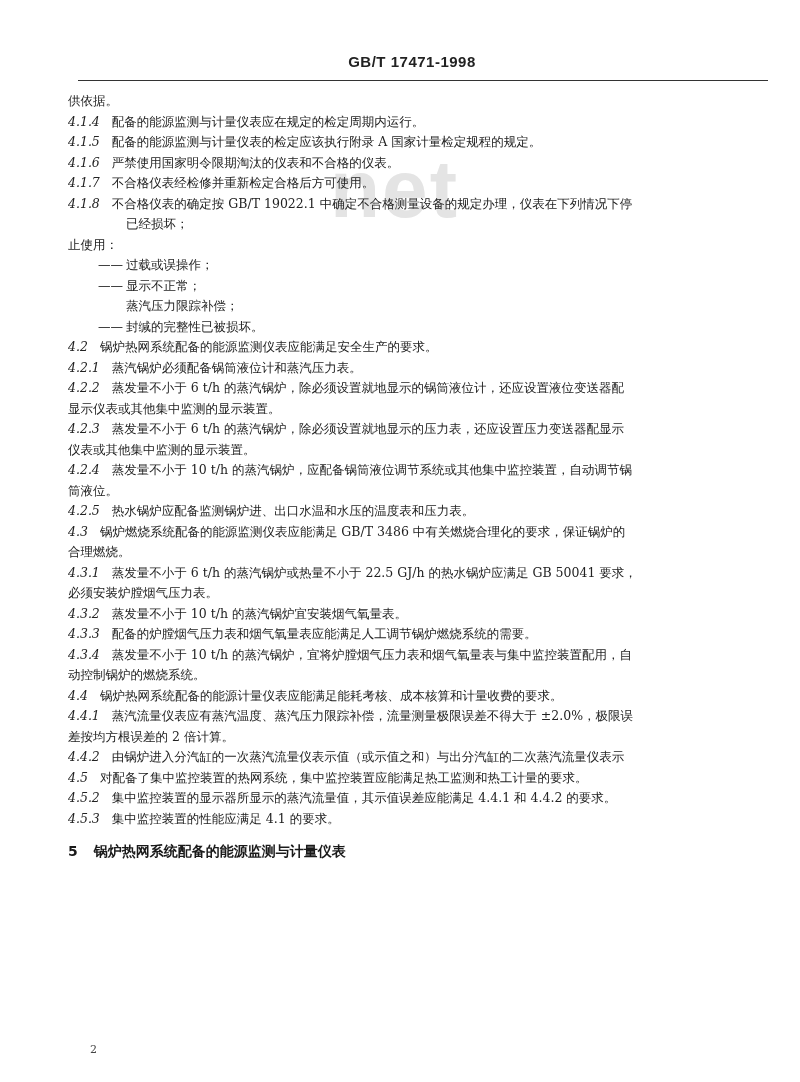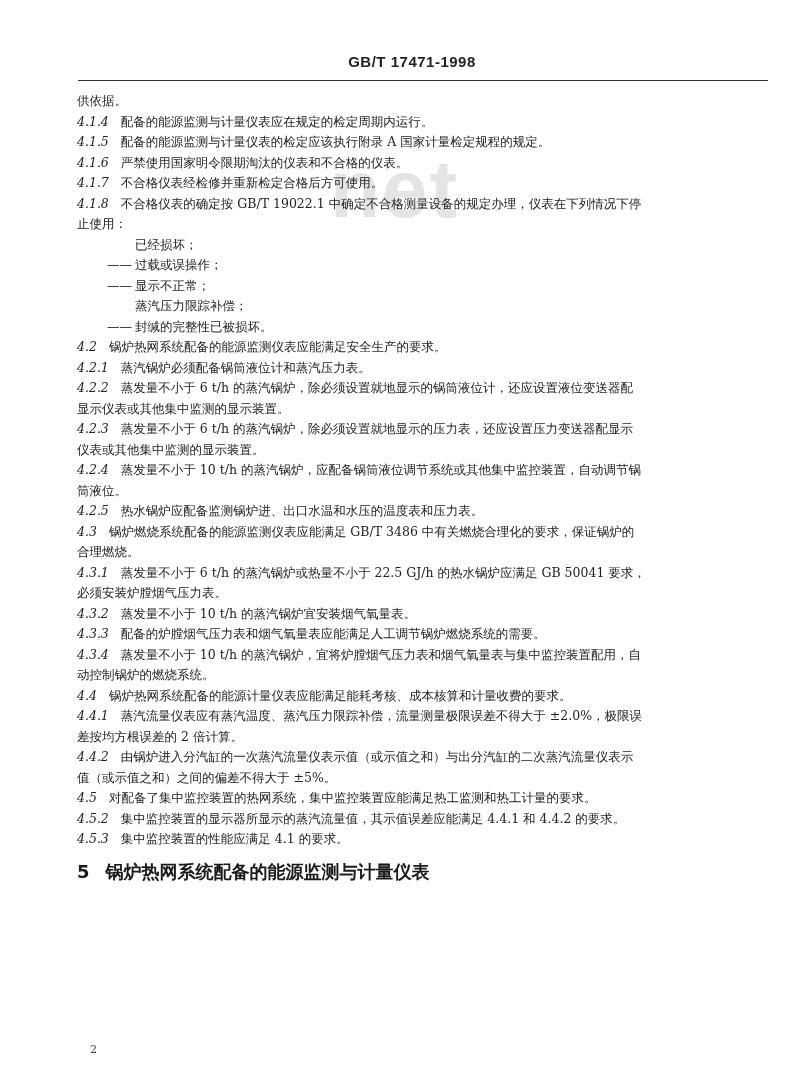--- a/index.html
+++ b/index.html
@@ -16,32 +16,32 @@
   .header-rule {
     position: absolute; top: 80px; left: 78px; width: 690px; height: 0;
     border-top: 1.5px solid #333;
   }
   .watermark {
     position: absolute; top: 148px; left: 330px;
     font-family: Liberation Sans, sans-serif;
     font-size: 82px; font-weight: bold; color: #e4e4e4; letter-spacing: 2px;
     z-index: 0; line-height: 1;
   }
-  .content { position: absolute; left: 77px; top: 91px; width: 690px; z-index: 1; }
+  .content { position: absolute; left: 68px; top: 91px; width: 690px; z-index: 1; }
   .line {
     font-size: 12.5px; line-height: 20.5px; height: 20.5px; white-space: nowrap;
     color: #222;
   }
   .line .num { display: inline-block; margin-right: 12px; font-style: italic; }
   .dash-item { padding-left: 30px; }
   .dash-item.nodash { padding-left: 58px; }
   .dash { display: inline-block; width: 28px; }
   .sec-title {
     font-family: "DejaVu Sans", "Liberation Sans", sans-serif;
-    font-weight: bold; font-size: 18px; margin-top: 12px; margin-bottom: 10px;
+    font-weight: bold; font-size: 14px; margin-top: 12px; margin-bottom: 10px;
     height: 20px; line-height: 20px;
   }
   .sec-title .num { margin-right: 16px; }
   .page-number {
     position: absolute; left: 90px; top: 1043px; font-size: 11px; color: #444;
   }
 </style>
 </head>
 <body>
 
@@ -49,23 +49,23 @@
 <div class="header-rule"></div>
 <div class="watermark">net</div>
 
 <div class="content">
   <div class="line"><span>供依据。</span></div>
   <div class="line"><span class="num">4.1.4</span><span>配备的能源监测与计量仪表应在规定的检定周期内运行。</span></div>
   <div class="line"><span class="num">4.1.5</span><span>配备的能源监测与计量仪表的检定应该执行附录 A 国家计量检定规程的规定。</span></div>
   <div class="line"><span class="num">4.1.6</span><span>严禁使用国家明令限期淘汰的仪表和不合格的仪表。</span></div>
   <div class="line"><span class="num">4.1.7</span><span>不合格仪表经检修并重新检定合格后方可使用。</span></div>
   <div class="line"><span class="num">4.1.8</span><span>不合格仪表的确定按 GB/T 19022.1 中确定不合格测量设备的规定办理，仪表在下列情况下停</span></div>
+  <div class="line dash-item nodash"><span>已经损坏；</span></div>
+
   <div class="line"><span>止使用：</span></div>
-
-  <div class="line dash-item nodash"><span>已经损坏；</span></div>
   <div class="line dash-item"><span class="dash">——</span><span>过载或误操作；</span></div>
   <div class="line dash-item"><span class="dash">——</span><span>显示不正常；</span></div>
   <div class="line dash-item nodash"><span>蒸汽压力限踪补偿；</span></div>
   <div class="line dash-item"><span class="dash">——</span><span>封缄的完整性已被损坏。</span></div>
 
   <div class="line"><span class="num">4.2</span><span>锅炉热网系统配备的能源监测仪表应能满足安全生产的要求。</span></div>
   <div class="line"><span class="num">4.2.1</span><span>蒸汽锅炉必须配备锅筒液位计和蒸汽压力表。</span></div>
   <div class="line"><span class="num">4.2.2</span><span>蒸发量不小于 6 t/h 的蒸汽锅炉，除必须设置就地显示的锅筒液位计，还应设置液位变送器配</span></div>
   <div class="line"><span>显示仪表或其他集中监测的显示装置。</span></div>
   <div class="line"><span class="num">4.2.3</span><span>蒸发量不小于 6 t/h 的蒸汽锅炉，除必须设置就地显示的压力表，还应设置压力变送器配显示</span></div>
@@ -78,21 +78,20 @@
   <div class="line"><span class="num">4.3.1</span><span>蒸发量不小于 6 t/h 的蒸汽锅炉或热量不小于 22.5 GJ/h 的热水锅炉应满足 GB 50041 要求，</span></div>
   <div class="line"><span>必须安装炉膛烟气压力表。</span></div>
   <div class="line"><span class="num">4.3.2</span><span>蒸发量不小于 10 t/h 的蒸汽锅炉宜安装烟气氧量表。</span></div>
   <div class="line"><span class="num">4.3.3</span><span>配备的炉膛烟气压力表和烟气氧量表应能满足人工调节锅炉燃烧系统的需要。</span></div>
   <div class="line"><span class="num">4.3.4</span><span>蒸发量不小于 10 t/h 的蒸汽锅炉，宜将炉膛烟气压力表和烟气氧量表与集中监控装置配用，自</span></div>
   <div class="line"><span>动控制锅炉的燃烧系统。</span></div>
   <div class="line"><span class="num">4.4</span><span>锅炉热网系统配备的能源计量仪表应能满足能耗考核、成本核算和计量收费的要求。</span></div>
   <div class="line"><span class="num">4.4.1</span><span>蒸汽流量仪表应有蒸汽温度、蒸汽压力限踪补偿，流量测量极限误差不得大于 ±2.0%，极限误</span></div>
   <div class="line"><span>差按均方根误差的 2 倍计算。</span></div>
   <div class="line"><span class="num">4.4.2</span><span>由锅炉进入分汽缸的一次蒸汽流量仪表示值（或示值之和）与出分汽缸的二次蒸汽流量仪表示</span></div>
-  <div class="line"><span>值（或示值之和）之间的偏差不得大于 ±5%。</span></div>
   <div class="line"><span class="num">4.5</span><span>对配备了集中监控装置的热网系统，集中监控装置应能满足热工监测和热工计量的要求。</span></div>
   <div class="line"><span class="num">4.5.2</span><span>集中监控装置的显示器所显示的蒸汽流量值，其示值误差应能满足 4.4.1 和 4.4.2 的要求。</span></div>
   <div class="line"><span class="num">4.5.3</span><span>集中监控装置的性能应满足 4.1 的要求。</span></div>
 
   <div class="sec-title"><span class="num">5</span><span>锅炉热网系统配备的能源监测与计量仪表</span></div>
 </div>
 
 <div class="page-number">2</div>
 
 </body></html>

